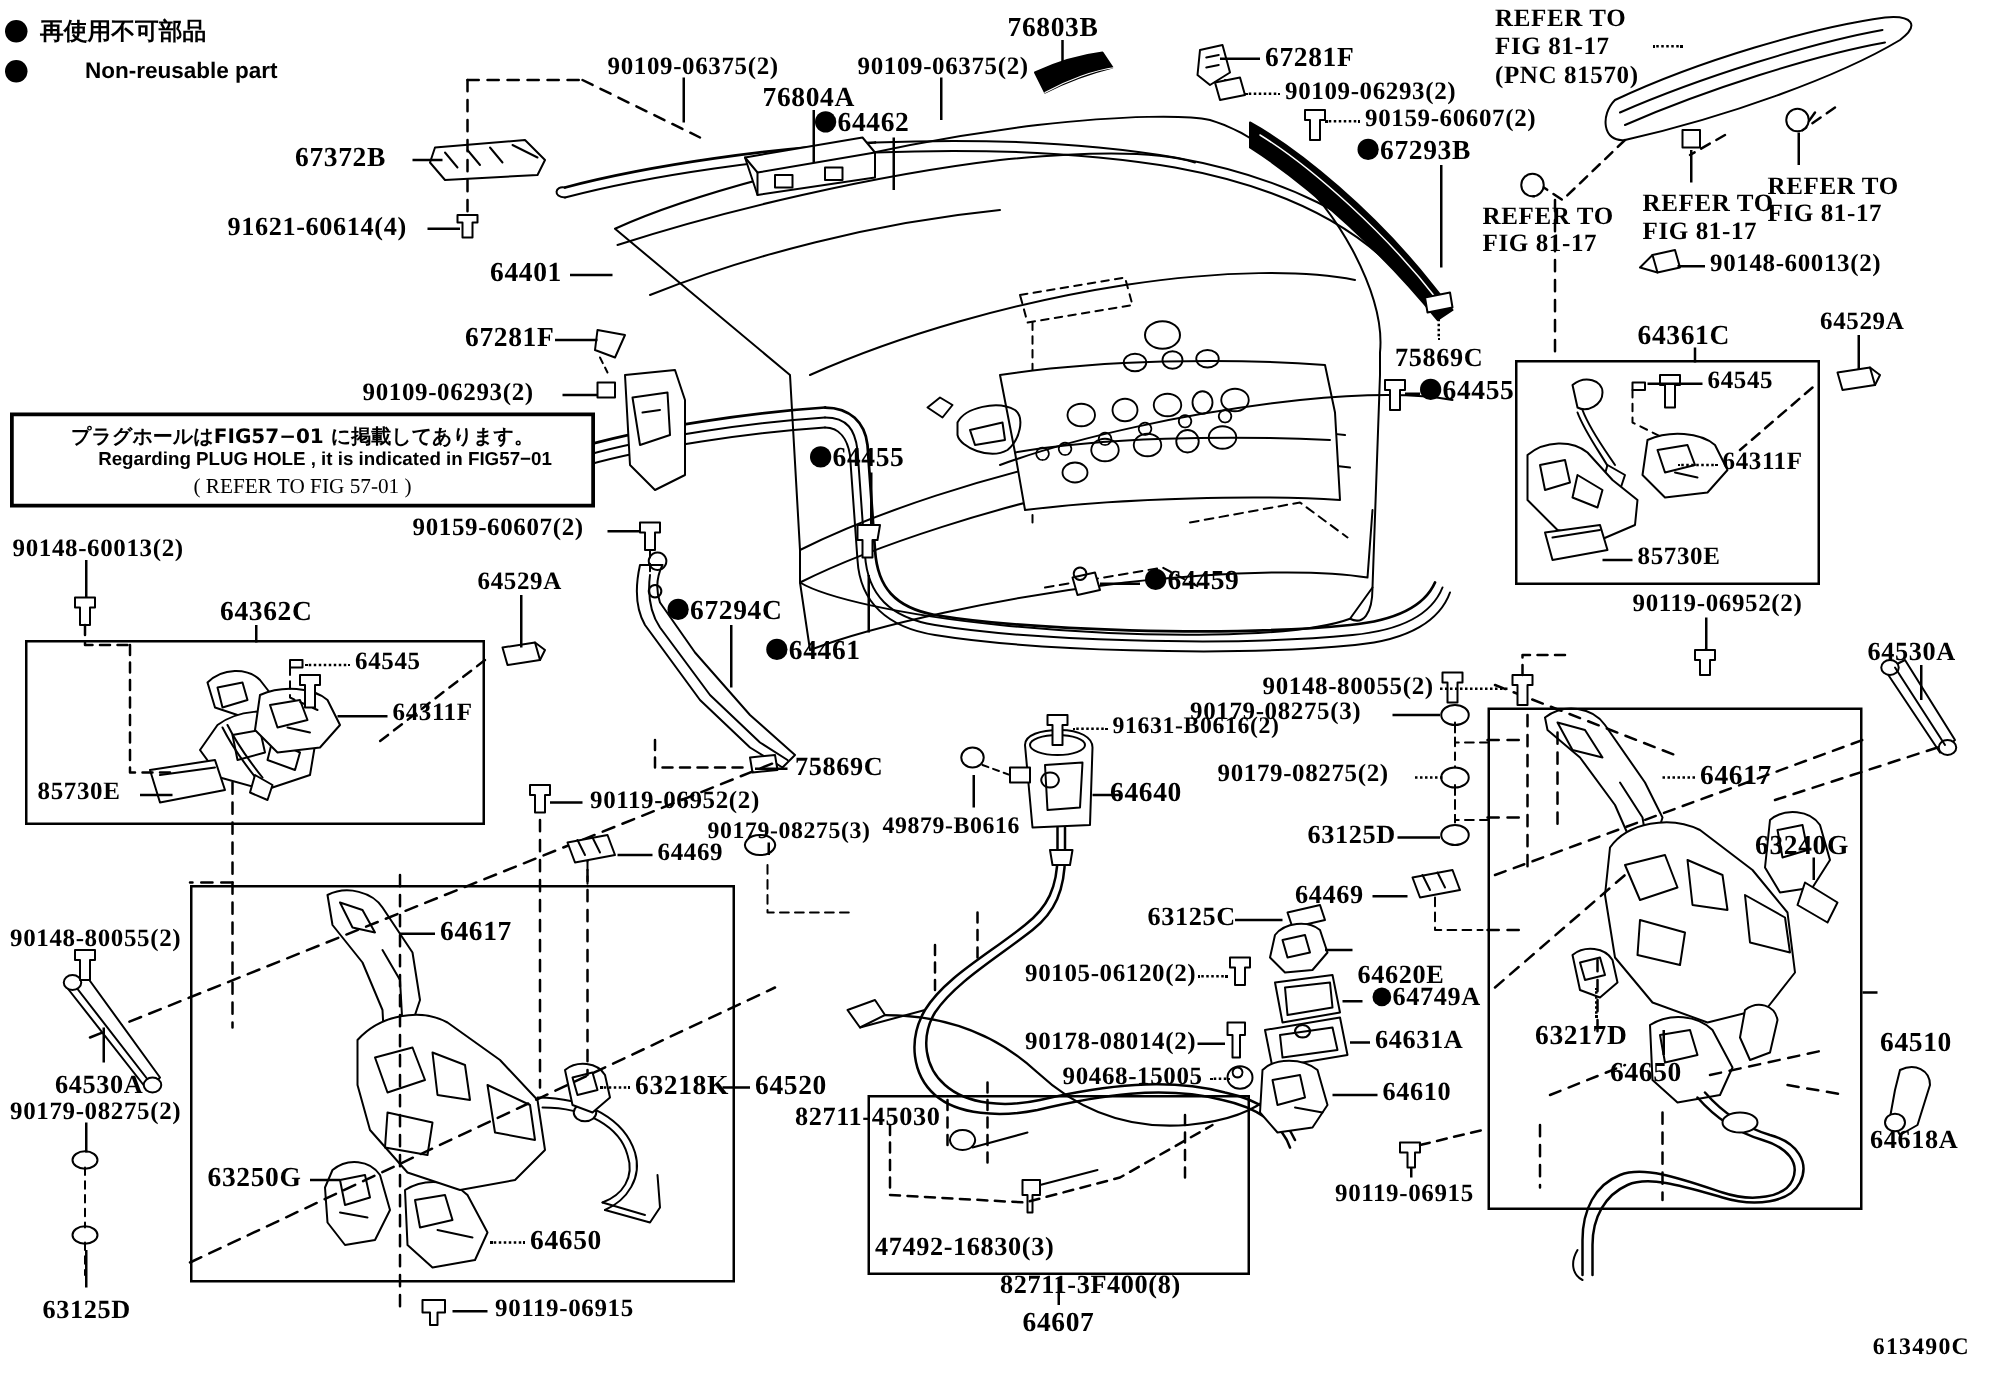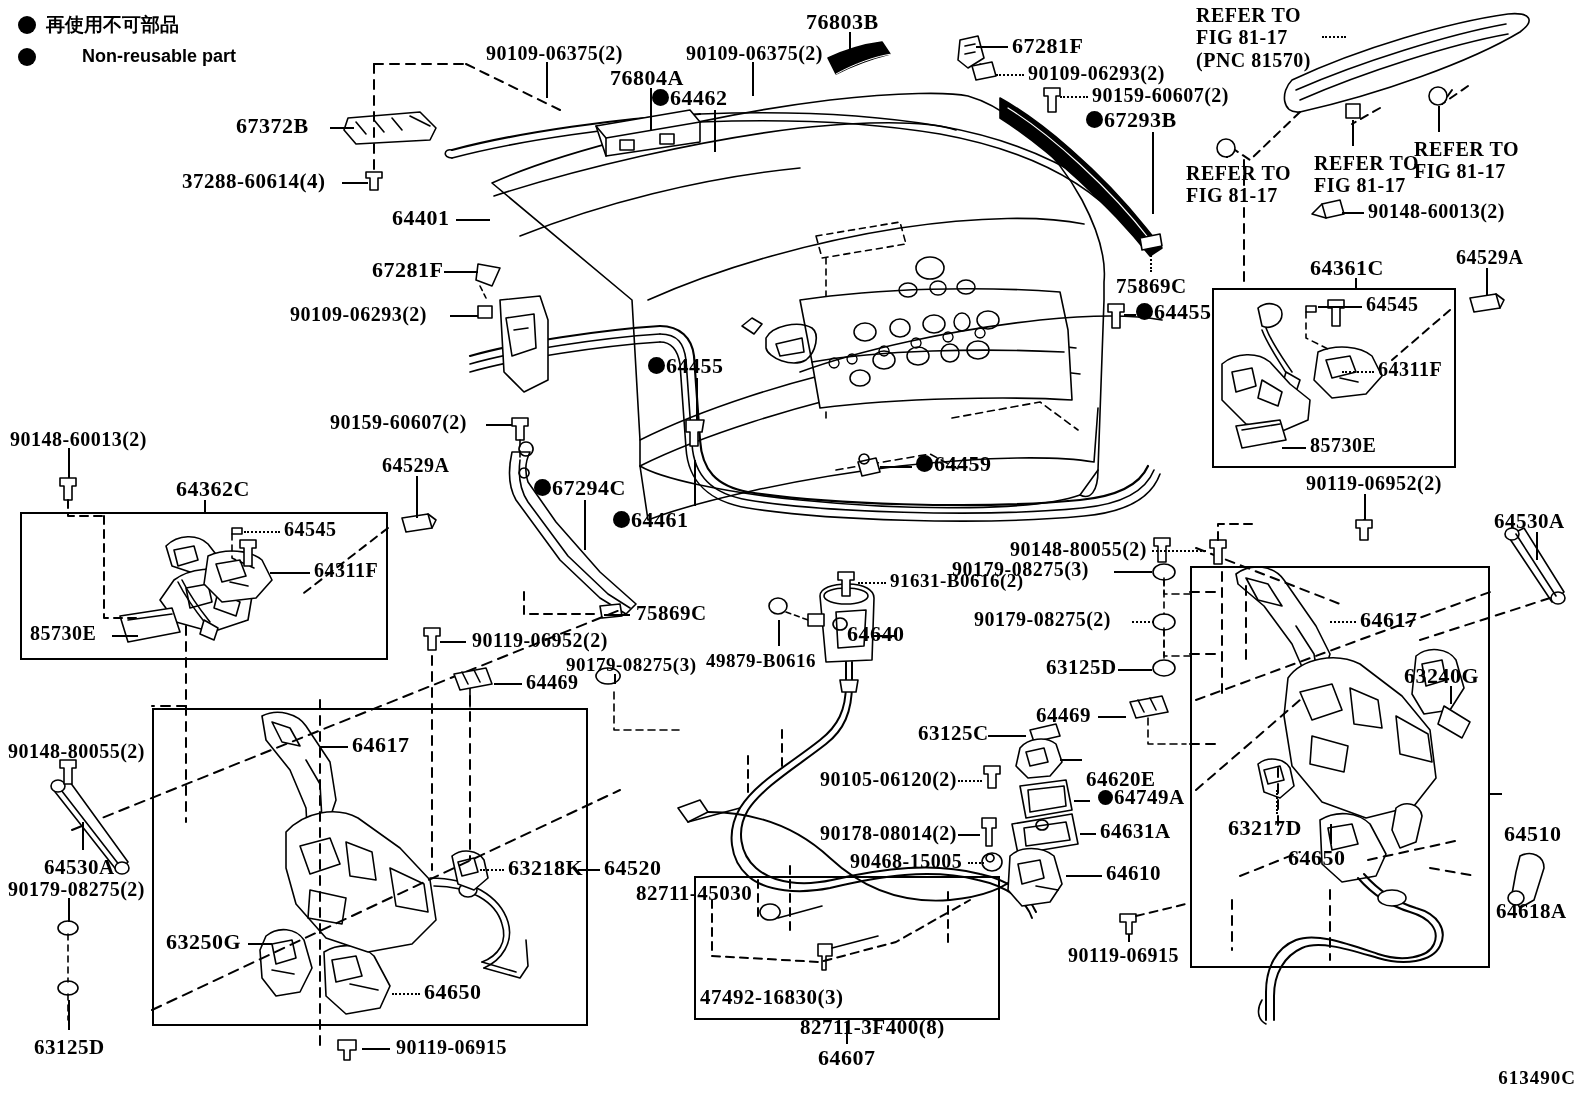--- a/index.html
+++ b/index.html
@@ -44,21 +44,21 @@
 
   
   .box{position:absolute;border:2px solid #000;box-sizing:border-box;}
   .note-box{
     position:absolute;border:3px solid #000;box-sizing:border-box;
     background:#fff;text-align:center;padding-top:6px;
   }
   .note-box div{line-height:1.25;}
 
   
-  #legend{position:absolute;left:18px;top:12px;}
+  #legend{position:absolute;left:4px;top:12px;}
   #legend .row{display:flex;align-items:center;margin-bottom:8px;}
   #legend .row .bullet{
     width:18px;height:18px;border-radius:50%;background:#000;margin-right:10px;flex:none;
   }
   #legend .row .txt{font-weight:bold;}
 
   svg{position:absolute;left:0;top:0;overflow:visible;}
   .art{position:absolute;left:0;top:0;width:1592px;height:1099px;pointer-events:none;}
   .figcode{position:absolute;right:16px;bottom:10px;font-size:19px;font-weight:bold;
            font-family:"Liberation Serif",serif;letter-spacing:1px;}
@@ -505,36 +505,41 @@
       <path d="M1136 916 L 1186 904" stroke-dasharray="8 6" stroke-width="2"></path>
     </g>
   </svg>
 
   <div class="box" style="left:20px;top:512px;width:368px;height:148px;"></div>
   <div class="box" style="left:152px;top:708px;width:436px;height:318px;"></div>
   <div class="box" style="left:694px;top:876px;width:306px;height:144px;"></div>
   <div class="box" style="left:1212px;top:288px;width:244px;height:180px;"></div>
   <div class="box" style="left:1190px;top:566px;width:300px;height:402px;"></div>
 
+  <div class="note-box" style="left:8px;top:330px;width:468px;height:76px;">
+    <div class="jp" style="font-size:16px;">プラグホールはFIG57−01 に掲載してあります。</div>
+    <div class="sans" style="font-size:15px;letter-spacing:0px;">Regarding  PLUG HOLE , it is  indicated  in  FIG57−01</div>
+    <div style="font-size:17px;font-family:'Liberation Serif',serif;">( REFER TO FIG 57-01 )</div>
+  </div>
 
   <div id="legend">
     <div class="row">
       <div class="bullet"></div>
       <div class="txt jp" style="font-size:19px;">再使用不可部品</div>
     </div>
     <div class="row">
       <div class="bullet"></div>
       <div class="txt sans" style="font-size:18px;">Non-reusable part</div>
     </div>
   </div>
 
   <div class="lbl s22" style="left:236px;top:114px;">67372B</div>
   <div class="ln lnh" style="left:330px;top:127px;width:24px;"></div>
 
-  <div class="lbl s21" style="left:182px;top:170px;">37288-60614(4)</div>
+  <div class="lbl s21" style="left:182px;top:170px;">91621-60614(4)</div>
   <div class="ln lnh" style="left:342px;top:182px;width:26px;"></div>
 
   <div class="lbl s20" style="left:486px;top:42px;">90109-06375(2)</div>
   <div class="ln lnv" style="left:546px;top:62px;height:36px;"></div>
 
   <div class="lbl s22" style="left:610px;top:66px;">76804A</div>
   <div class="ln lnv" style="left:650px;top:88px;height:42px;"></div>
 
   <div class="lbl s22" style="left:652px;top:86px;"><span class="dot lg"></span><span>64462</span></div>
   <div class="ln lnv" style="left:714px;top:110px;height:42px;"></div>
@@ -665,21 +670,21 @@
 
   <div class="lbl s19" style="left:566px;top:654px;">90179-08275(3)</div>
   <div class="ln lnv" style="left:614px;top:674px;height:10px;"></div>
 
   <div class="lbl s19" style="left:706px;top:650px;">49879-B0616</div>
   <div class="ln lnv" style="left:778px;top:620px;height:26px;"></div>
 
   <div class="lbl s19" style="left:890px;top:570px;">91631-B0616(2)</div>
   <div class="dotted-h" style="left:858px;top:582px;width:28px;"></div>
 
-  <div class="lbl s22" style="left:847px;top:622px;">64640</div>
+  <div class="lbl s22" style="left:888px;top:622px;">64640</div>
   <div class="ln lnh" style="left:874px;top:635px;width:22px;"></div>
 
   <div class="lbl s22" style="left:352px;top:733px;">64617</div>
   <div class="ln lnh" style="left:320px;top:746px;width:28px;"></div>
 
   <div class="lbl s22" style="left:508px;top:856px;">63218K</div>
   <div class="dotted-h" style="left:480px;top:869px;width:24px;"></div>
 
   <div class="lbl s22" style="left:604px;top:856px;">64520</div>
   <div class="ln lnh" style="left:578px;top:869px;width:22px;"></div>

